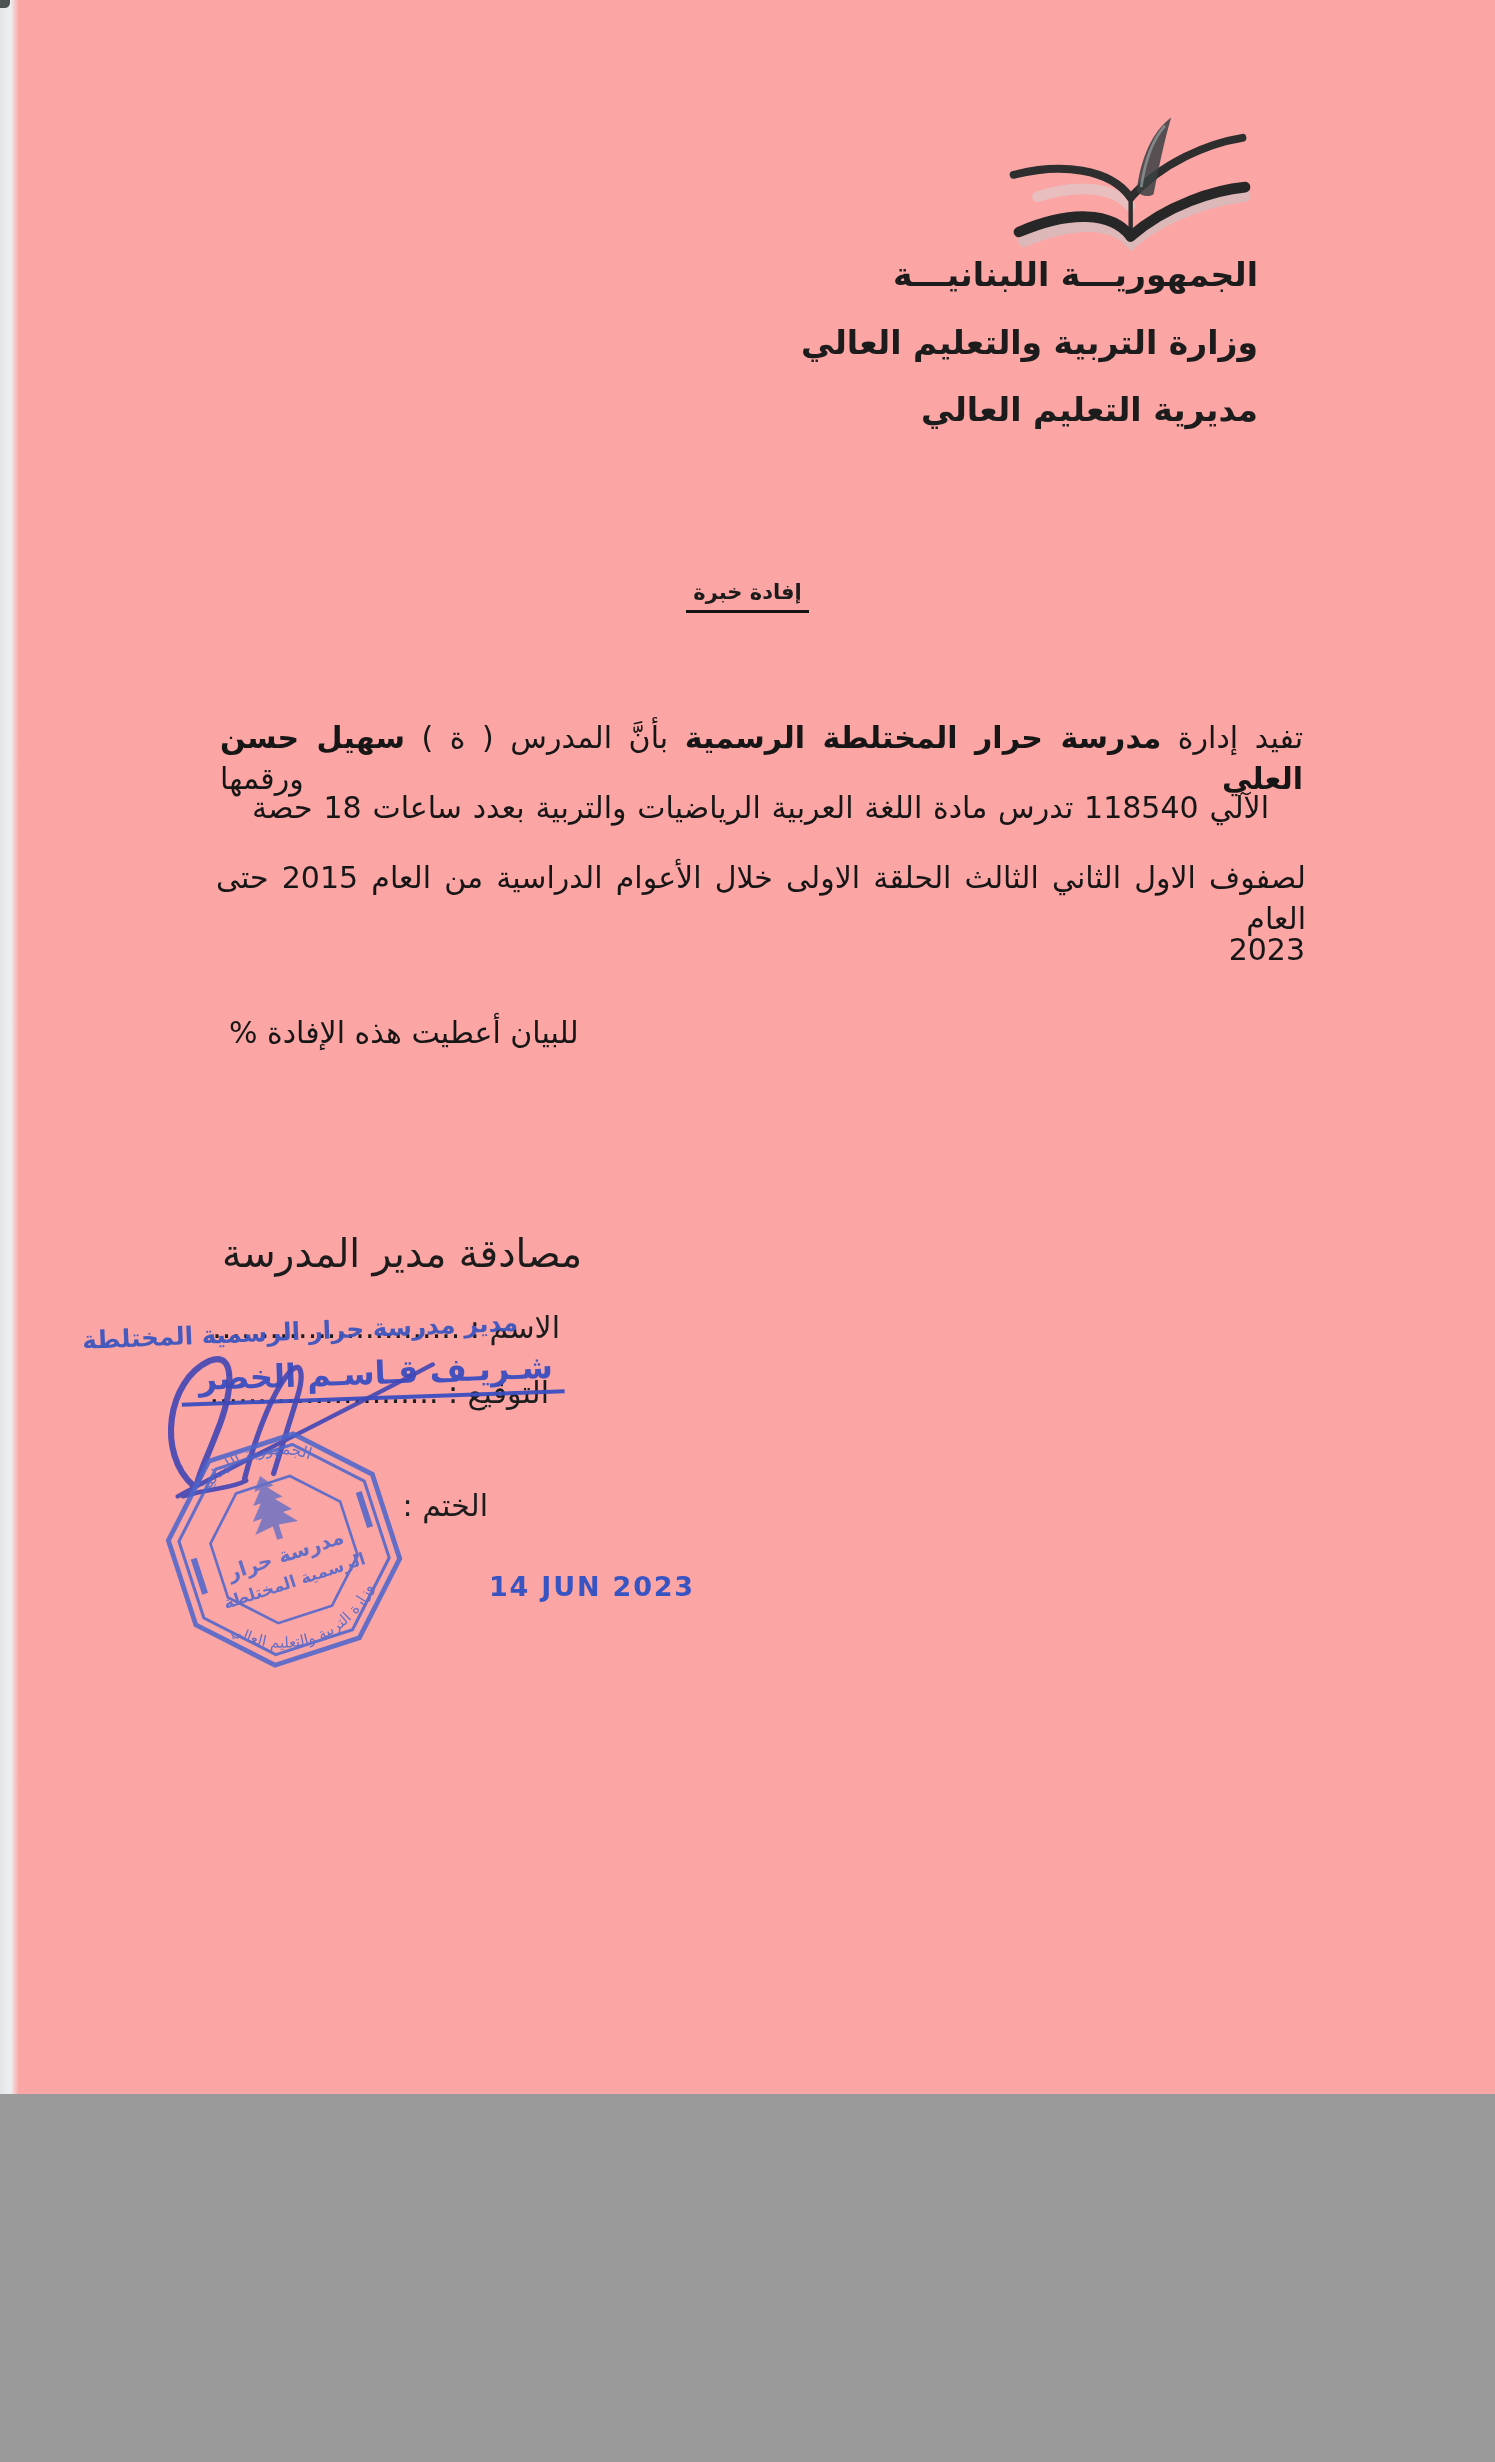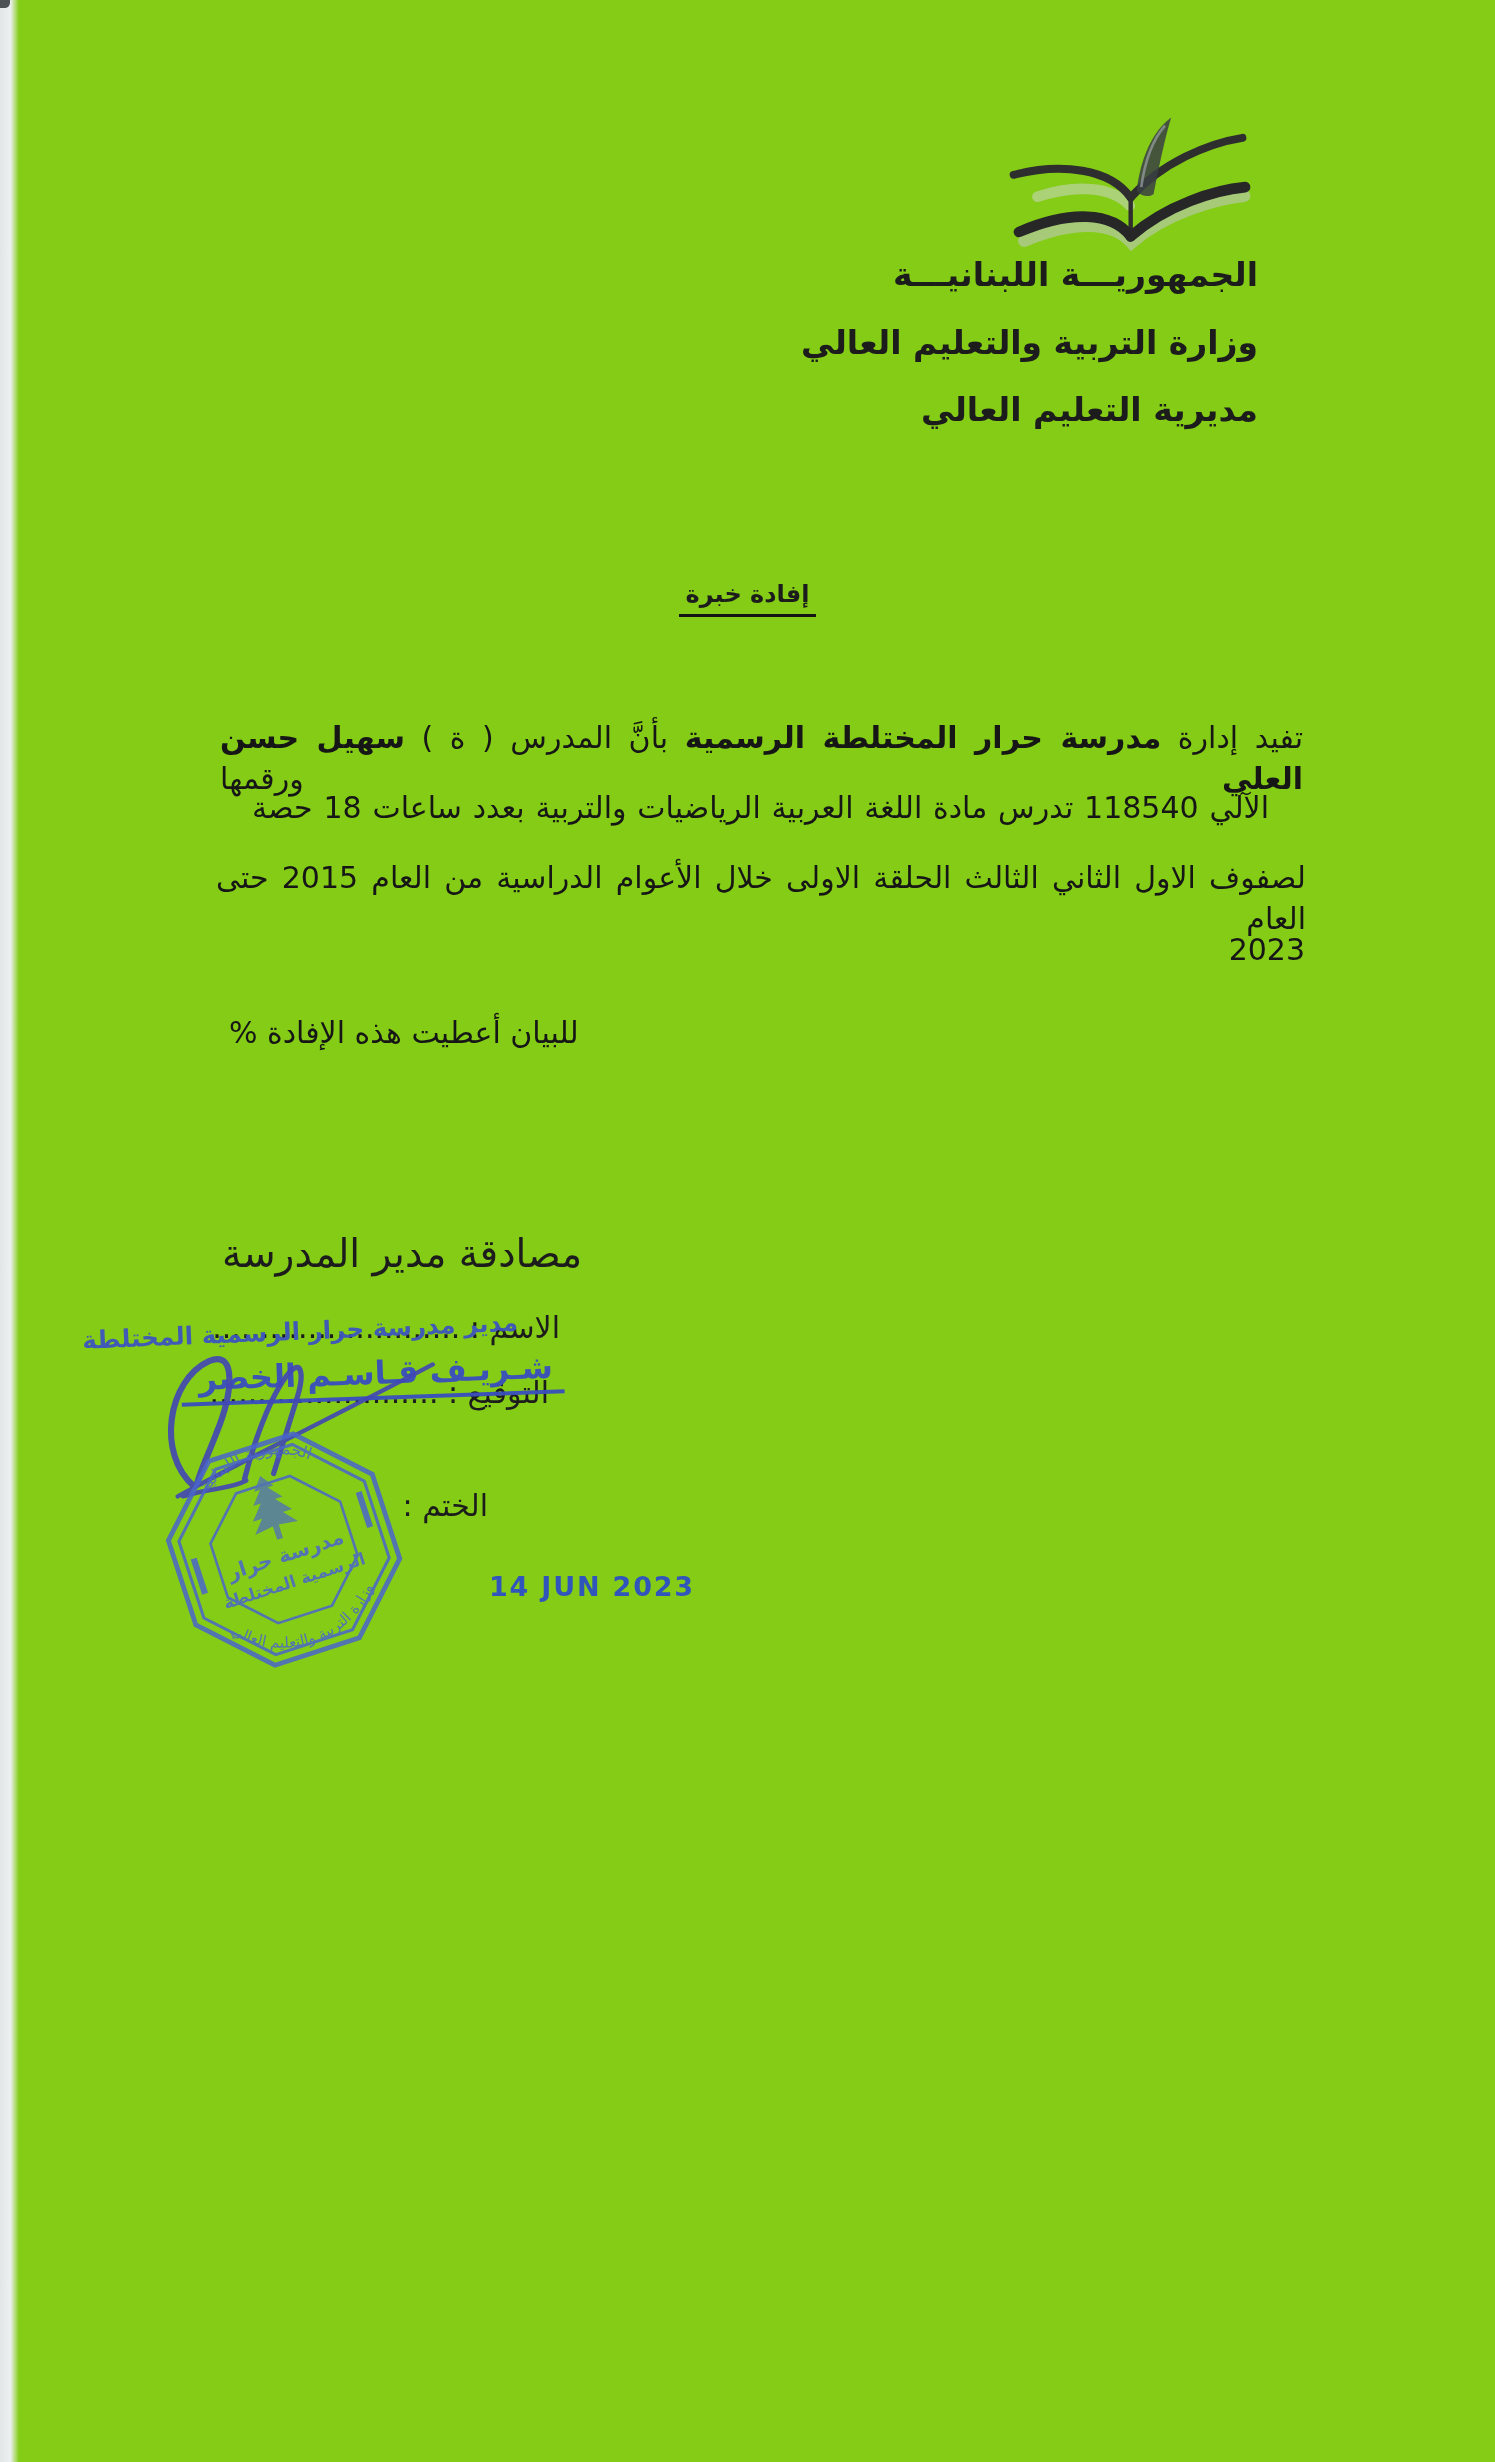--- a/index.html
+++ b/index.html
@@ -1,35 +1,35 @@
 <!DOCTYPE html>
 <html lang="ar" style="font-size:14px"><head>
 <meta charset="utf-8">
 <style>
   html,body{margin:0;padding:0;background:#9a9a9a;}
   .page{
     position:relative;
-    width:1495px;height:2462px;
-    background:#84cc16;
+    width:1495px;height:2094px;
+    background:#fca5a5;
     overflow:hidden;
     font-family:"DejaVu Sans", sans-serif;
     color:#1c1c1c;
   }
   .abs{position:absolute;}
   
   .scan-strip{left:0;top:0;bottom:0;width:19.3px;
     background:linear-gradient(90deg,#e2e6e7 0%,#edf0f1 55%,rgba(255,255,255,0) 100%);}
   .corner-mark{left:0;top:0;width:9.7px;height:8px;background:#4d5254;border-bottom-right-radius:5.3px;}
   
   .logo{left:989px;top:113px;width:264px;height:150px;}
   .header-block{right:237px;top:255px;text-align:right;}
   .header-line{font-size:33px;font-weight:bold;line-height:1.2;margin-bottom:28px;white-space:nowrap;}
   
   .doc-title{left:0;top:580px;width:100%;text-align:center;}
-  .doc-title span{display:inline-block;font-size:24px;font-weight:bold;
+  .doc-title span{display:inline-block;font-size:21px;font-weight:bold;
     border-bottom:3.5px solid #141414;padding:0 7px 6.2px;}
   
   .bline{font-size:30px;line-height:1.35;color:#161616;direction:rtl;white-space:nowrap;}
   .bjust{text-align:justify;text-align-last:justify;white-space:normal;}
   .b-l1{top:718px;left:220px;width:1083px;}
   .b-l2{top:788px;left:252px;width:1017px;}
   .b-l3{top:858px;left:216px;width:1090px;}
   .b-l4{top:930px;left:1214px;width:91px;text-align:right;text-align-last:right;}
   .b-l5{top:1013px;left:197px;margin-left:32px;}
   .bold{font-weight:bold;}

